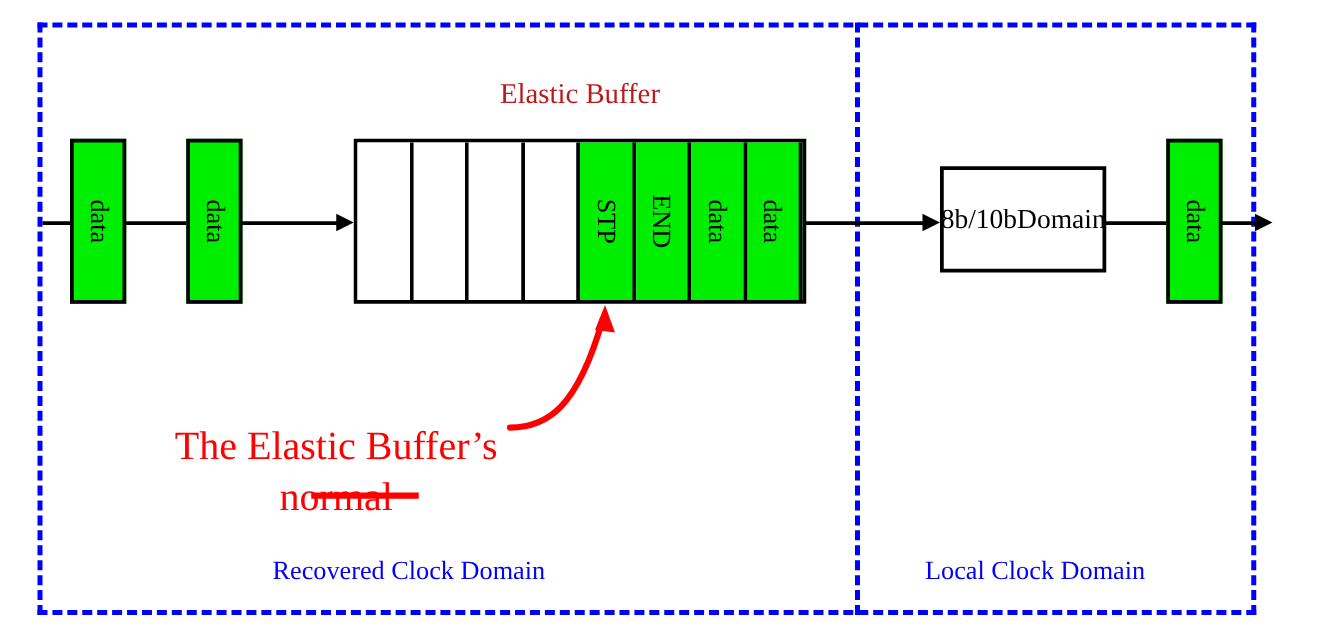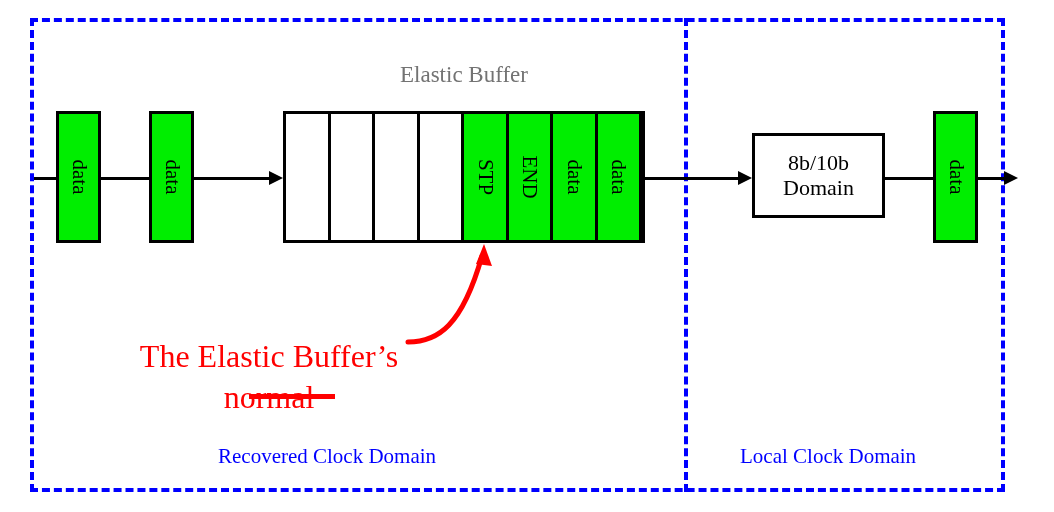--- a/index.html
+++ b/index.html
@@ -93,35 +93,35 @@
   .cell.filled {
     background: #00ee00;
     border-right: 3px solid #000000;
   }
   #buffer-title {
     left: 283px;
     top: 63px;
     width: 362px;
     text-align: center;
     font-size: 23px;
-    color: #737373;
+    color: #b91c1c;
     line-height: 1;
   }
 
   
   #decoder {
     left: 752px;
     top: 133px;
     width: 133px;
     height: 85px;
     border: 3px solid #000000;
     box-sizing: border-box;
     background: #ffffff;
     display: flex;
-    flex-direction: column;
+    flex-direction: row;
     align-items: center;
     justify-content: center;
     font-size: 22px;
     color: #000000;
     line-height: 1.12;
   }
 
   
   #annotation {
     left: 104px;

